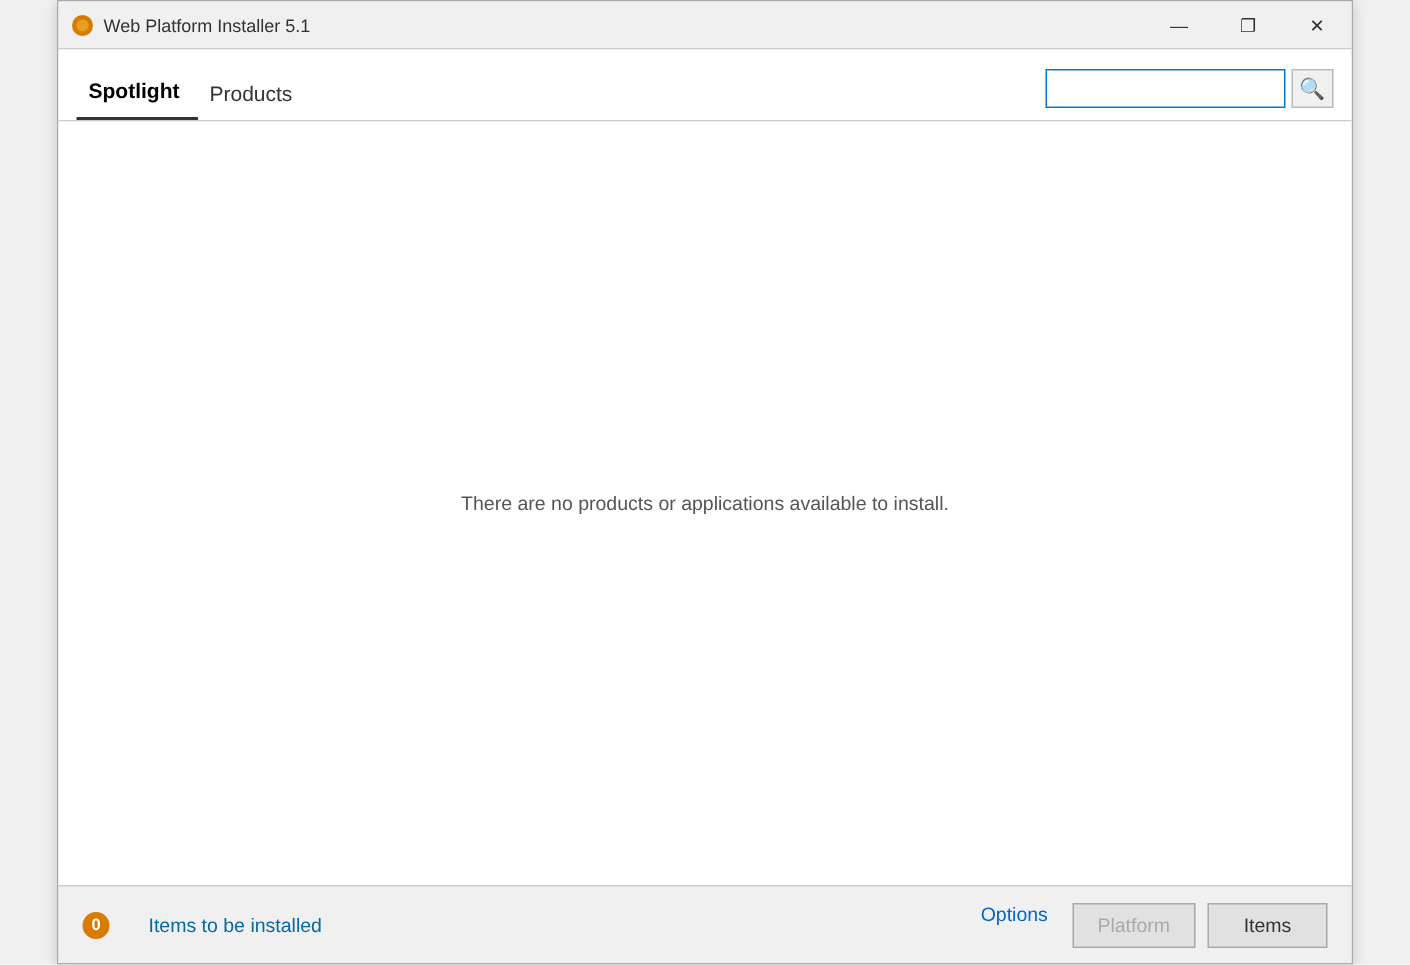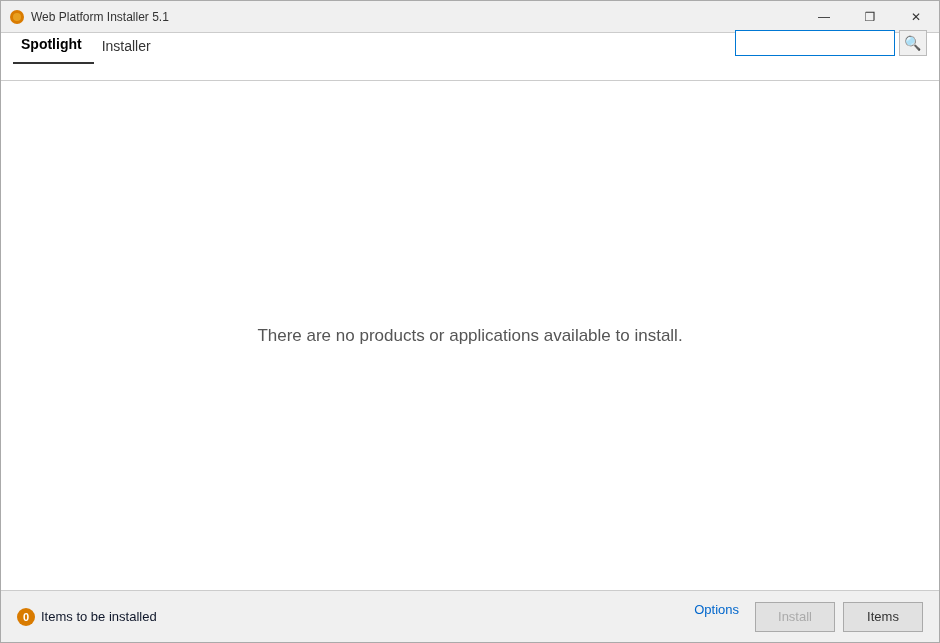--- a/index.html
+++ b/index.html
@@ -12,21 +12,21 @@
     body {
       width: 940px;
       height: 643px;
       background: #f0f0f0;
       display: flex;
       align-items: center;
       justify-content: center;
     }
 
     .window {
-      width: 940px;
+      width: 864px;
       height: 643px;
       background: #ffffff;
       border: 1px solid #aaaaaa;
       display: flex;
       flex-direction: column;
       box-shadow: 0 2px 8px rgba(0,0,0,0.2);
     }
 
     
     .title-bar {
@@ -70,21 +70,21 @@
       color: #333;
     }
 
     
     .tab-bar {
       height: 48px;
       background: #ffffff;
       border-bottom: 1px solid #cccccc;
       display: flex;
       align-items: flex-end;
-      padding: 16px 12px;
+      padding: 0 12px;
       justify-content: space-between;
       flex-shrink: 0;
     }
 
     .tabs {
       display: flex;
       align-items: flex-end;
       gap: 0;
       height: 100%;
     }
@@ -139,21 +139,21 @@
     
     .main-content {
       flex: 1;
       display: flex;
       align-items: center;
       justify-content: center;
       background: #ffffff;
     }
 
     .empty-message {
-      font-size: 17px;
+      font-size: 13px;
       color: #555555;
     }
 
     
     .footer {
       height: 52px;
       background: #f0f0f0;
       border-top: 1px solid #cccccc;
       display: flex;
       align-items: center;
@@ -175,24 +175,25 @@
       border-radius: 50%;
       display: flex;
       align-items: center;
       justify-content: center;
       font-size: 11px;
       color: white;
       font-weight: bold;
     }
 
     .items-link {
-      color: #0f172a;
+      color: #0369a1;
       font-size: 13px;
       text-decoration: none;
       cursor: pointer;
+      margin-left: 20px;
     }
 
     .footer-right {
       display: flex;
       align-items: flex-start;
       gap: 8px;
     }
 
     .options-link {
       color: #0066cc;
@@ -248,21 +249,21 @@
       <button class="title-btn close">✕</button>
     </div>
   </div>
 
   <div class="tab-bar">
     <div class="tabs">
       <button class="tab active">
         <span>Spotlight</span>
       </button>
       <button class="tab">
-        <span>Installer</span>
+        <span>Products</span>
       </button>
     </div>
     <div class="search-area">
       <input class="search-input" type="text" value="" placeholder="" style="">
       <button class="search-btn">
         <span>🔍</span>
       </button>
     </div>
   </div>
 
@@ -270,18 +271,18 @@
     <span class="empty-message">There are no products or applications available to install.</span>
   </div>
 
   <div class="footer">
     <div class="footer-left">
       <div class="items-badge">0</div>
       <a class="items-link">Items to be installed</a>
     </div>
     <div class="footer-right">
       <a class="options-link">Options</a>
-      <button class="footer-btn" disabled="">Install</button>
+      <button class="footer-btn" disabled="">Platform</button>
       <button class="footer-btn">Items</button>
     </div>
   </div>
 
 </div>
 
 </body></html>

